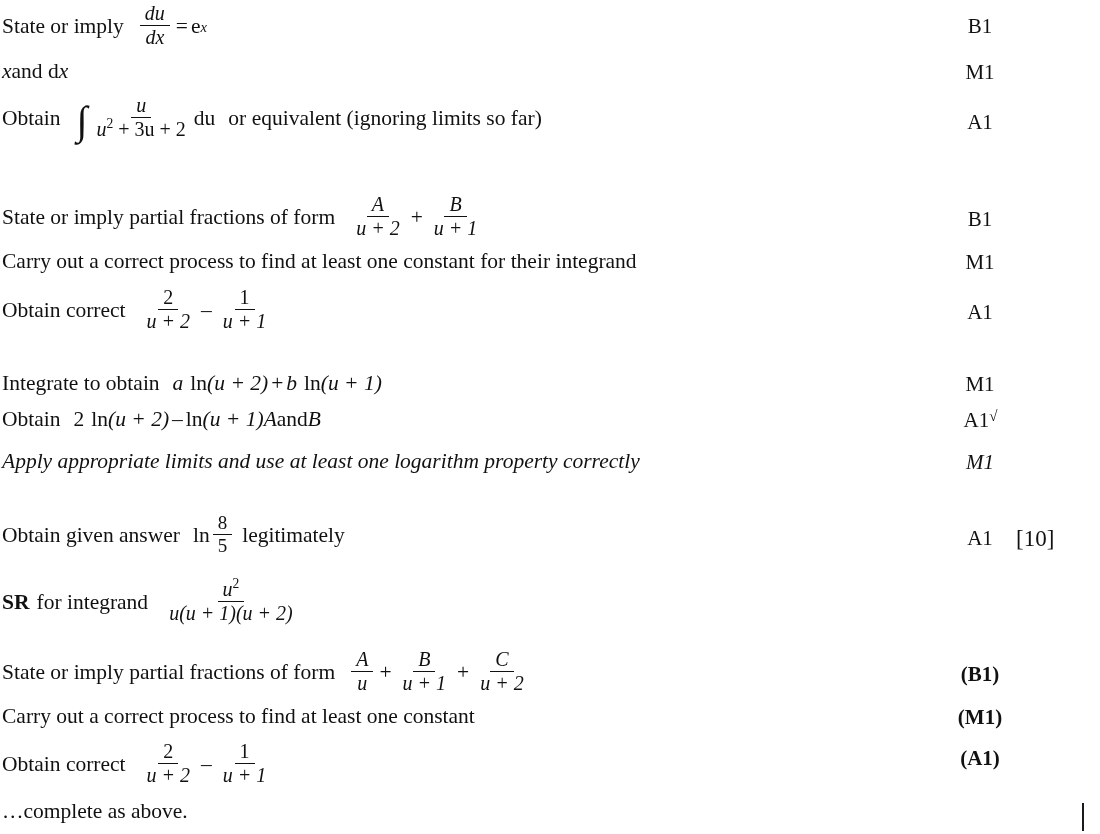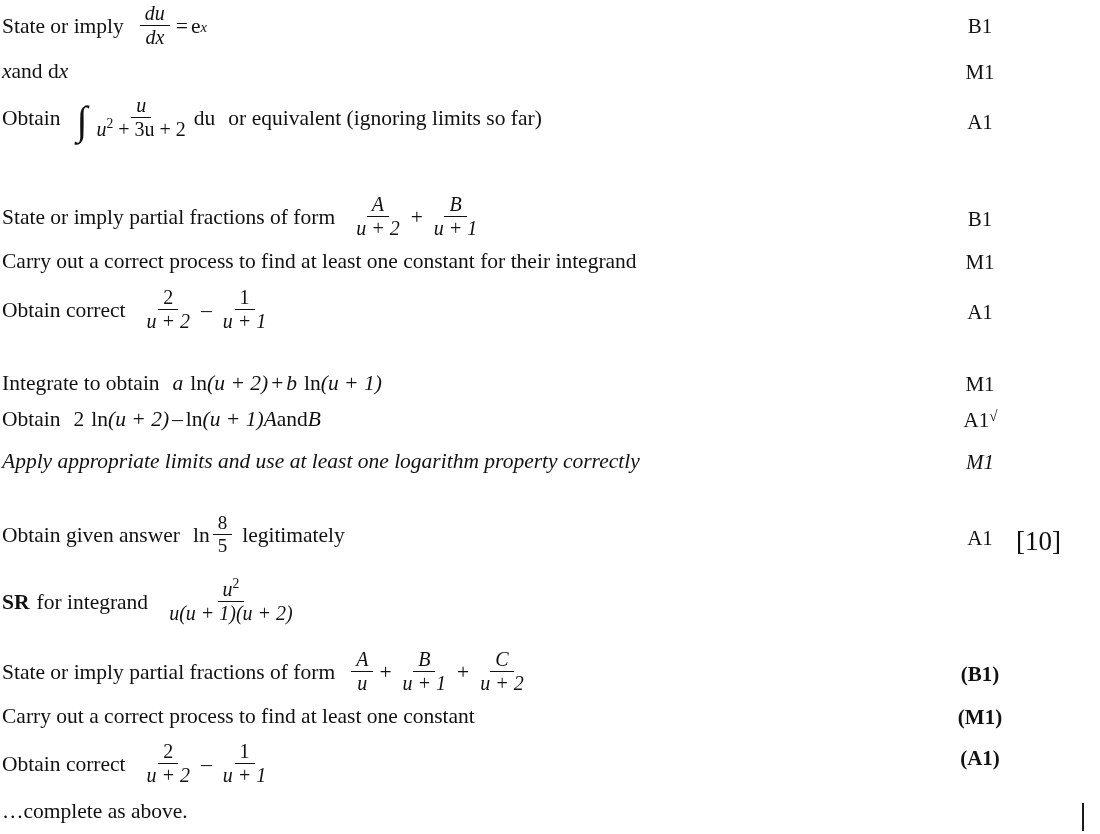--- a/index.html
+++ b/index.html
@@ -45,21 +45,21 @@
     text-align: center;
     font-size: 21px;
     white-space: nowrap;
   }
   .mark-col  { left: 940px; }
   .mark-col2 { left: 912px; width: 136px; text-align: center; font-weight: bold; }
   .total {
     position: absolute;
     left: 1016px;
     width: 70px;
-    font-size: 27px;
+    font-size: 23px;
     text-align: left;
     white-space: nowrap;
   }
 
   .tick {
     font-size: 15px;
     vertical-align: 6px;
     margin-left: 0px;
     letter-spacing: -1px;
   }

